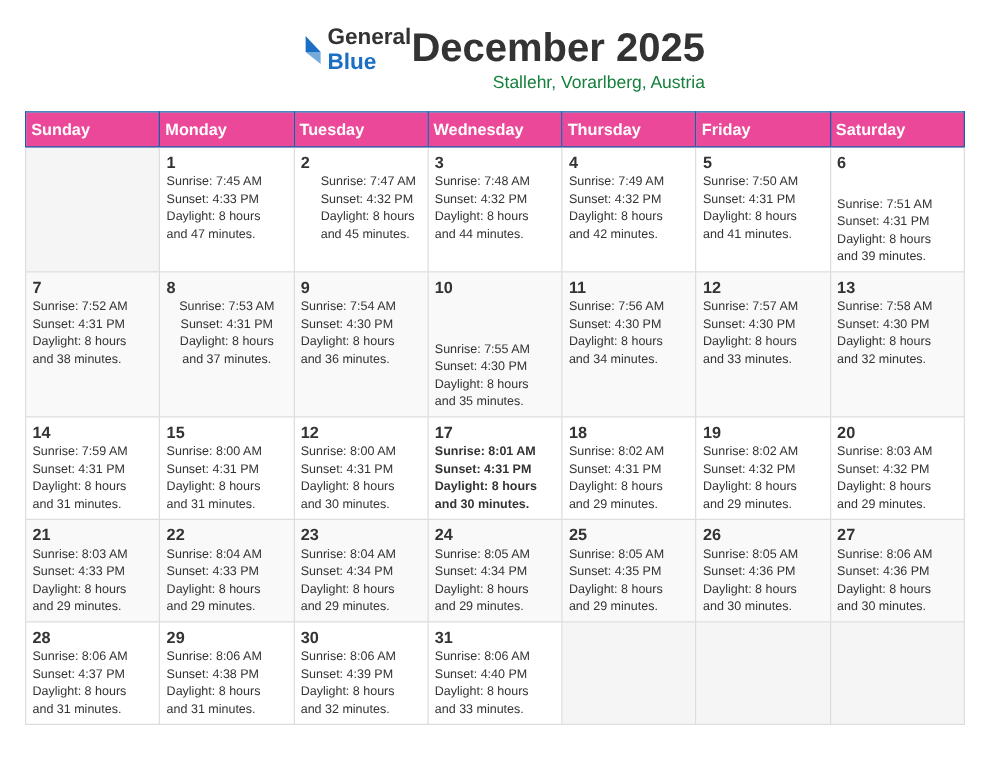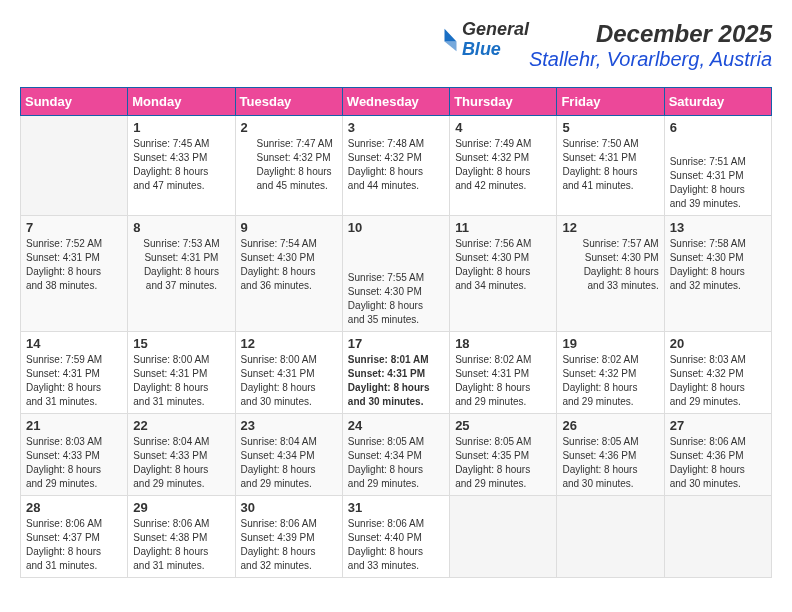--- a/index.html
+++ b/index.html
@@ -5,24 +5,23 @@
     * { box-sizing: border-box; margin: 0; padding: 0; }
     body {
       font-family: Arial, sans-serif;
       background: #fff;
       width: 792px;
       min-height: 612px;
       padding: 20px;
     }
     .header {
       display: flex;
-      justify-content: flex-end;
+      justify-content: center;
       align-items: flex-start;
       margin-bottom: 16px;
-      font-style: italic;
     }
     .logo {
       display: flex;
       align-items: center;
       gap: 4px;
     }
     .logo-text {
       display: flex;
       flex-direction: column;
       font-size: 18px;
@@ -32,27 +31,27 @@
     .logo-general { color: #333; }
     .logo-blue { color: #1a6fc4; }
     .logo-icon {
       width: 30px;
       height: 30px;
     }
     .title-block {
       text-align: right;
     }
     .month-year {
-      font-size: 24px;
+      font-size: 32px;
       font-weight: bold;
       color: #333;
     }
     .location {
-      font-size: 20px;
-      color: #1d4ed8;
+      font-size: 14px;
+      color: #15803d;
     }
     .calendar {
       width: 100%;
       border-collapse: collapse;
       border: 1px solid #ccc;
     }
     .calendar th {
       background-color: #ec4899;
       color: #fff;
       font-size: 13px;
@@ -198,21 +197,21 @@
         </td>
         <td>
           <span class="day-num">11</span>
           <div class="day-info" style="white-space: pre-line;">Sunrise: 7:56 AM
 Sunset: 4:30 PM
 Daylight: 8 hours
 and 34 minutes.</div>
         </td>
         <td>
           <span class="day-num">12</span>
-          <div class="day-info" style="white-space: pre-line; text-align: right;">Sunrise: 7:57 AM
+          <div class="day-info" style="white-space: pre-line;">Sunrise: 7:57 AM
 Sunset: 4:30 PM
 Daylight: 8 hours
 and 33 minutes.</div>
         </td>
         <td>
           <span class="day-num">13</span>
           <div class="day-info" style="white-space: pre-line;">Sunrise: 7:58 AM
 Sunset: 4:30 PM
 Daylight: 8 hours
 and 32 minutes.</div>

